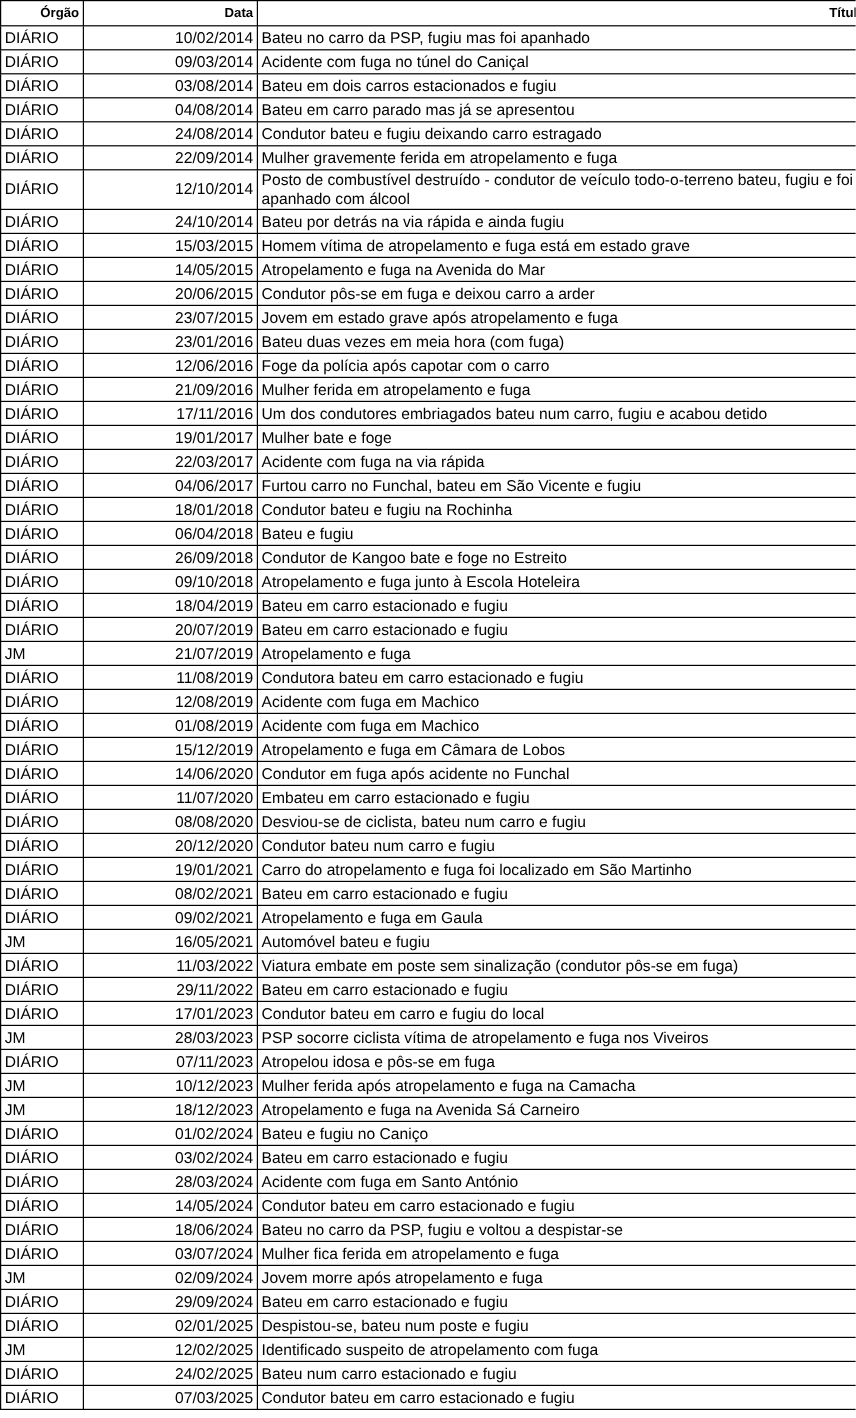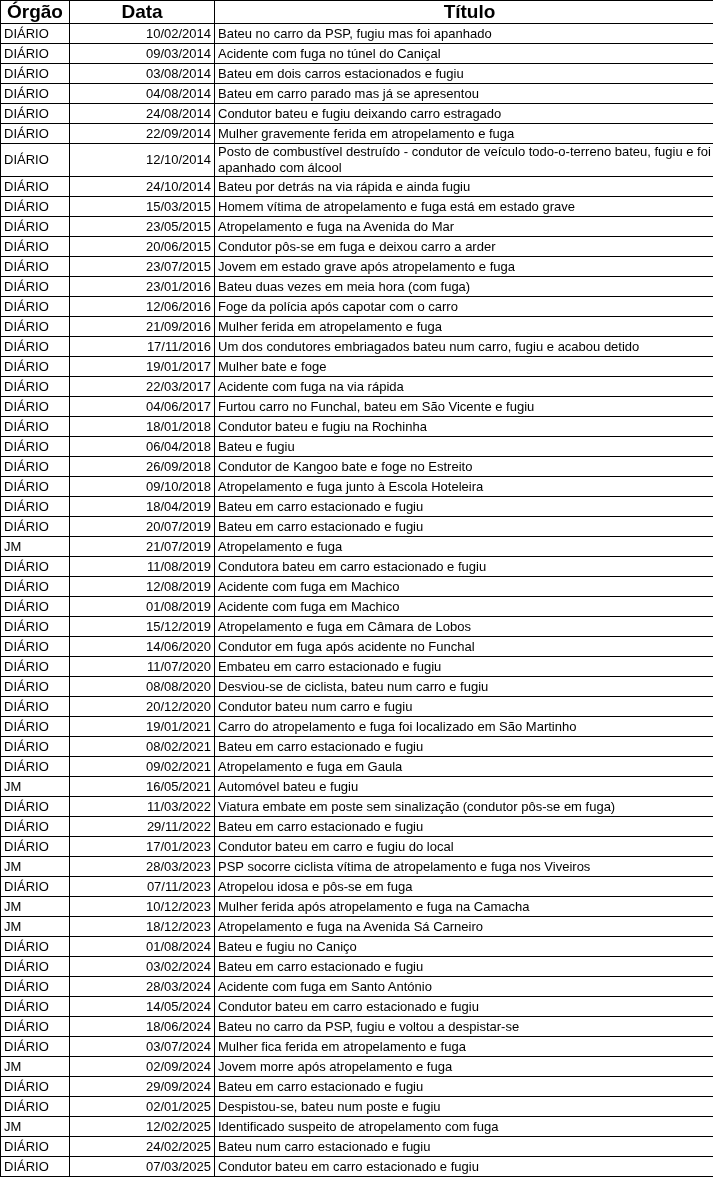--- a/index.html
+++ b/index.html
@@ -21,24 +21,24 @@
   table.news-table th,
   table.news-table td {
     border: 1px solid #000000;
     font-size: 13px;
     color: #000000;
     padding: 0 3px;
     vertical-align: middle;
     overflow: hidden;
   }
   table.news-table th {
-    text-align: center;
+    text-align: right;
     font-weight: bold;
     height: 20px;
-    font-size: 19px;
+    font-size: 11px;
   }
   table.news-table td {
     height: 19px;
     line-height: 16px;
   }
   .col-orgao { width: 62px; white-space: nowrap; }
   .col-data  { width: 138px; text-align: right; white-space: nowrap; padding-right: 4px; }
   .col-titulo { width: 503px; white-space: normal; }
   td.col-orgao, td.col-data { white-space: nowrap; }
 </style>
@@ -94,21 +94,21 @@
         <td class="col-data">24/10/2014</td>
         <td class="col-titulo">Bateu por detrás na via rápida e ainda fugiu</td>
       </tr>
       <tr>
         <td class="col-orgao">DIÁRIO</td>
         <td class="col-data">15/03/2015</td>
         <td class="col-titulo">Homem vítima de atropelamento e fuga está em estado grave</td>
       </tr>
       <tr>
         <td class="col-orgao">DIÁRIO</td>
-        <td class="col-data">23/05/2015</td>
+        <td class="col-data">14/05/2015</td>
         <td class="col-titulo">Atropelamento e fuga na Avenida do Mar</td>
       </tr>
       <tr>
         <td class="col-orgao">DIÁRIO</td>
         <td class="col-data">20/06/2015</td>
         <td class="col-titulo">Condutor pôs-se em fuga e deixou carro a arder</td>
       </tr>
       <tr>
         <td class="col-orgao">DIÁRIO</td>
         <td class="col-data">23/07/2015</td>
@@ -274,21 +274,21 @@
         <td class="col-data">10/12/2023</td>
         <td class="col-titulo">Mulher ferida após atropelamento  e fuga na Camacha</td>
       </tr>
       <tr>
         <td class="col-orgao">JM</td>
         <td class="col-data">18/12/2023</td>
         <td class="col-titulo">Atropelamento  e fuga na Avenida Sá Carneiro</td>
       </tr>
       <tr>
         <td class="col-orgao">DIÁRIO</td>
-        <td class="col-data">01/08/2024</td>
+        <td class="col-data">01/02/2024</td>
         <td class="col-titulo">Bateu e fugiu no Caniço</td>
       </tr>
       <tr>
         <td class="col-orgao">DIÁRIO</td>
         <td class="col-data">03/02/2024</td>
         <td class="col-titulo">Bateu em carro estacionado e fugiu</td>
       </tr>
       <tr>
         <td class="col-orgao">DIÁRIO</td>
         <td class="col-data">28/03/2024</td>

